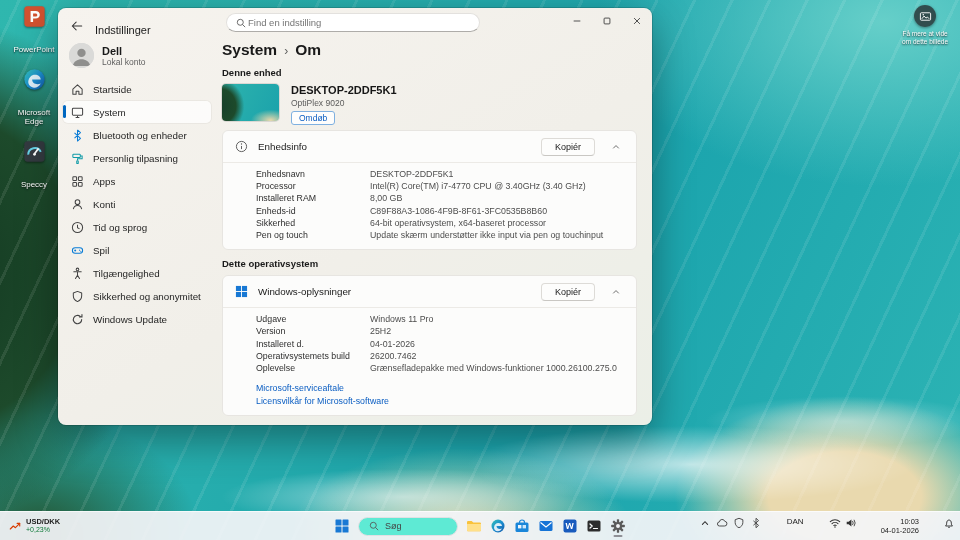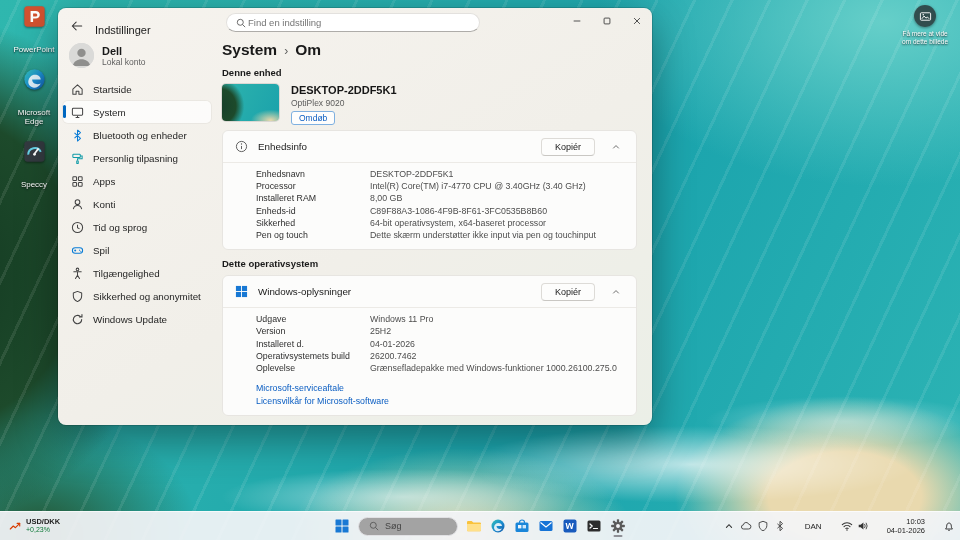--- a/index.html
+++ b/index.html
@@ -100,29 +100,29 @@
   
   .taskbar{position:absolute;left:0;right:0;bottom:0;height:28px;background:rgba(243,244,247,.93);
     border-top:1px solid rgba(255,255,255,.65);display:flex;align-items:center;z-index:4}
   .tb-widget{position:absolute;left:3px;display:flex;align-items:center;gap:5px;padding:2px 6px;border-radius:4px}
   .tb-widget svg{width:12px;height:12px}
   .tb-widget .sym{font-size:7.5px;font-weight:700;color:#222;line-height:8.5px}
   .tb-widget .chg{font-size:7px;color:#0e7a38;line-height:8.5px}
   .tb-center{margin:0 auto;display:flex;align-items:center;gap:4px}
   .start-btn{width:24px;height:24px;display:flex;align-items:center;justify-content:center;border-radius:4px}
   .start-btn svg{width:14px;height:14px}
-  .search-pill{height:19px;background:#a3a3a3;border:1px solid #e1e1e4;border-radius:11px;display:flex;
+  .search-pill{height:19px;background:#5eead4;border:1px solid #e1e1e4;border-radius:11px;display:flex;
     align-items:center;gap:6px;padding:0 10px;width:100px;box-sizing:border-box}
   .search-pill svg{width:10px;height:10px}
   .search-pill span{font-size:9px;color:#444}
   .app-btn{width:24px;height:24px;display:flex;align-items:center;justify-content:center;border-radius:4px;position:relative}
   .app-btn svg{width:16px;height:16px}
   .app-btn.active::after{content:"";position:absolute;bottom:1px;left:50%;transform:translateX(-50%);
     width:9px;height:2.5px;border-radius:2px;background:#8f9096}
-  .tray{position:absolute;right:5px;display:flex;align-items:center;gap:18px}
+  .tray{position:absolute;right:5px;display:flex;align-items:flex-start;gap:24px}
   .tray-ico{width:12px;height:12px;display:flex}
   .tray-ico svg{width:12px;height:12px}
   .tray-lang{font-size:8px;color:#222;padding:0 1px}
   .tray-clock{text-align:right;font-size:7.5px;color:#222;line-height:9px}
 </style>
 </head>
 <body>
 
 <div class="wallpaper"></div>
 
@@ -418,21 +418,21 @@
             </div>
 
 
             <div class="info-row">
               <span class="lab">Sikkerhed</span>
               <span class="val">64-bit operativsystem, x64-baseret processor</span>
             </div>
 
             <div class="info-row">
               <span class="lab">Pen og touch</span>
-              <span class="val">Dette skærm understøtter ikke input via pen og touchinput</span>
+              <span class="val">Update skærm understøtter ikke input via pen og touchinput</span>
             </div>
           </div>
       </div>
 
       <div class="section-label">Dette operativsystem</div>
 
       <div class="card">
         <div class="card-header">
           <span class="cico">
               <svg viewBox="0 0 14 14">

